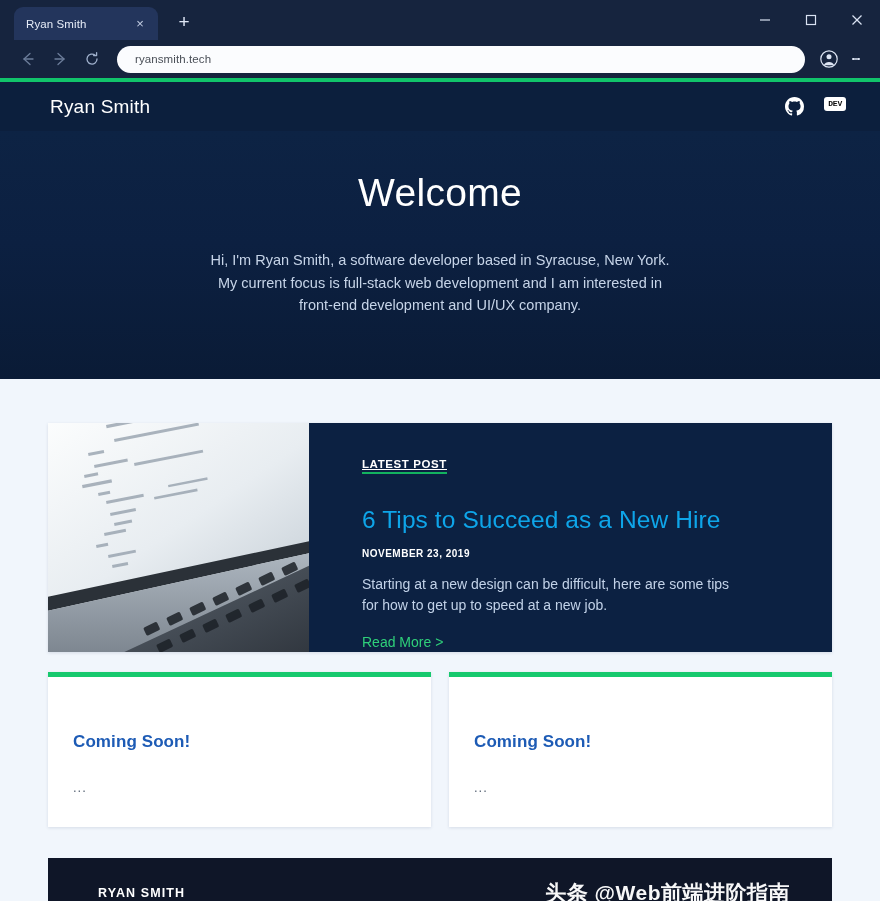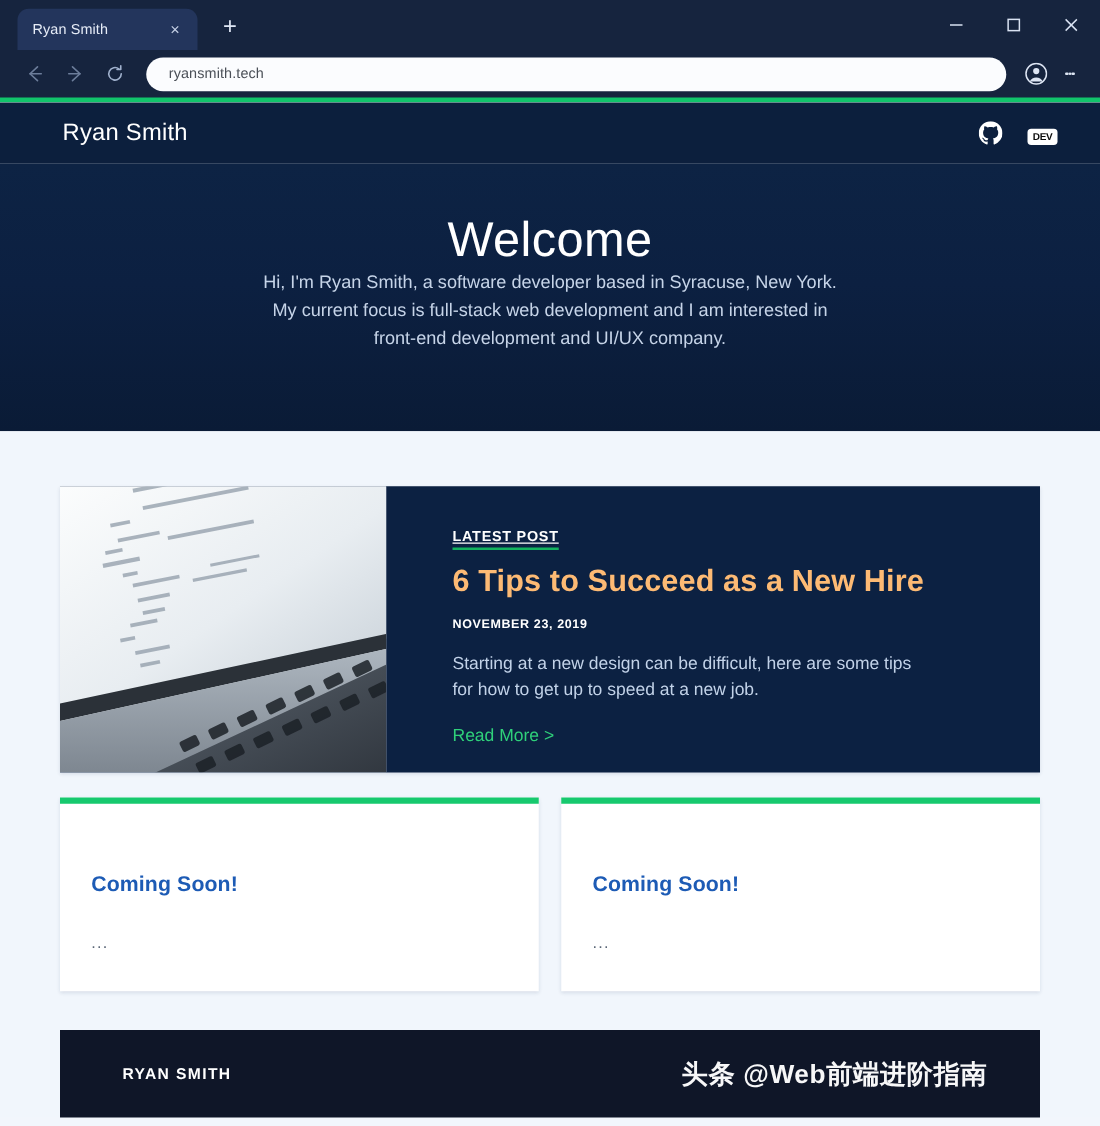--- a/index.html
+++ b/index.html
@@ -60,54 +60,54 @@
 
   
   .viewport { flex:1; overflow:hidden; position:relative; background:#f2f6fc; }
 
   
   .site-header {
     height:49px; background:#0c1f3d; display:flex; align-items:center;
     justify-content:space-between; padding:0 34px 0 50px;
   }
   .brand { color:#ffffff; font-size:19px; letter-spacing:.2px; }
-  .social { display:flex; align-items:flex-end; gap:20px; }
+  .social { display:flex; align-items:flex-start; gap:20px;font-family:Liberation Mono, monospace; }
   .gh-icon { width:19px; height:19px; display:block; }
   .dev-badge {
     background:#ffffff; color:#0b0b0b; font-size:8px; font-weight:bold;
     border-radius:3px; padding:3px 4px 2.5px; letter-spacing:-.2px; line-height:1;
   }
 
   
   .hero {
     background:linear-gradient(180deg,#0d2344 0%,#0c2041 45%,#0a1b36 100%);
     padding:40px 0 62px; text-align:center;
   }
   .hero-title {
-    color:#ffffff; font-size:39px; font-weight:400; letter-spacing:.3px; 
+    color:#ffffff; font-size:39px; font-weight:400; letter-spacing:.3px; margin-bottom:34px;
   }
   .hero-sub {
     color:#c6d4e8; font-size:14.5px; line-height:22.5px; max-width:560px; margin:0 auto;
   }
 
   
   .content { background:#f1f6fc; padding:44px 48px 0; }
 
   .post-card {
     display:flex; background:#0c2142; height:229px; overflow:hidden;
     box-shadow:0 1px 3px rgba(20,40,80,.13);
   }
   .post-thumb { width:261px; flex:0 0 261px; position:relative; overflow:hidden; background:#c8d0d8; }
   .post-thumb svg { display:block; width:100%; height:100%; }
   .post-body { flex:1; padding:31px 30px 0 53px; }
   .post-kicker {
     color:#ffffff; font-size:11.5px; font-weight:bold; letter-spacing:.6px;
     border-bottom:2.5px solid #13b35f; display:inline-block; padding-bottom:2px;text-decoration:underline;
   }
-  .post-title { color:#fdba74; font-size:24.5px; font-weight:bold; margin-top:12px; letter-spacing:.1px; }
+  .post-title { color:#0ea5e9; font-size:24.5px; font-weight:normal; margin-top:32px; letter-spacing:.1px; }
   .post-date { color:#ffffff; font-size:10px; font-weight:bold; letter-spacing:.5px; margin-top:14px; }
   .post-excerpt { color:#c2d2e8; font-size:14px; line-height:21px; margin-top:15px; max-width:415px; }
   .post-more { color:#2fd07a; font-size:14px; margin-top:18px; display:inline-block; }
 
   .soon-row { display:flex; gap:18px; margin-top:20px; }
   .soon-card {
     flex:1; background:#ffffff; border-top:5px solid #17c96e; height:155px;
     padding:39px 0 0 25px; box-shadow:0 1px 3px rgba(20,40,80,.12);
   }
   .soon-title { color:#1d5bb5; font-size:17px; font-weight:bold; letter-spacing:.1px;margin-top:16px; }

